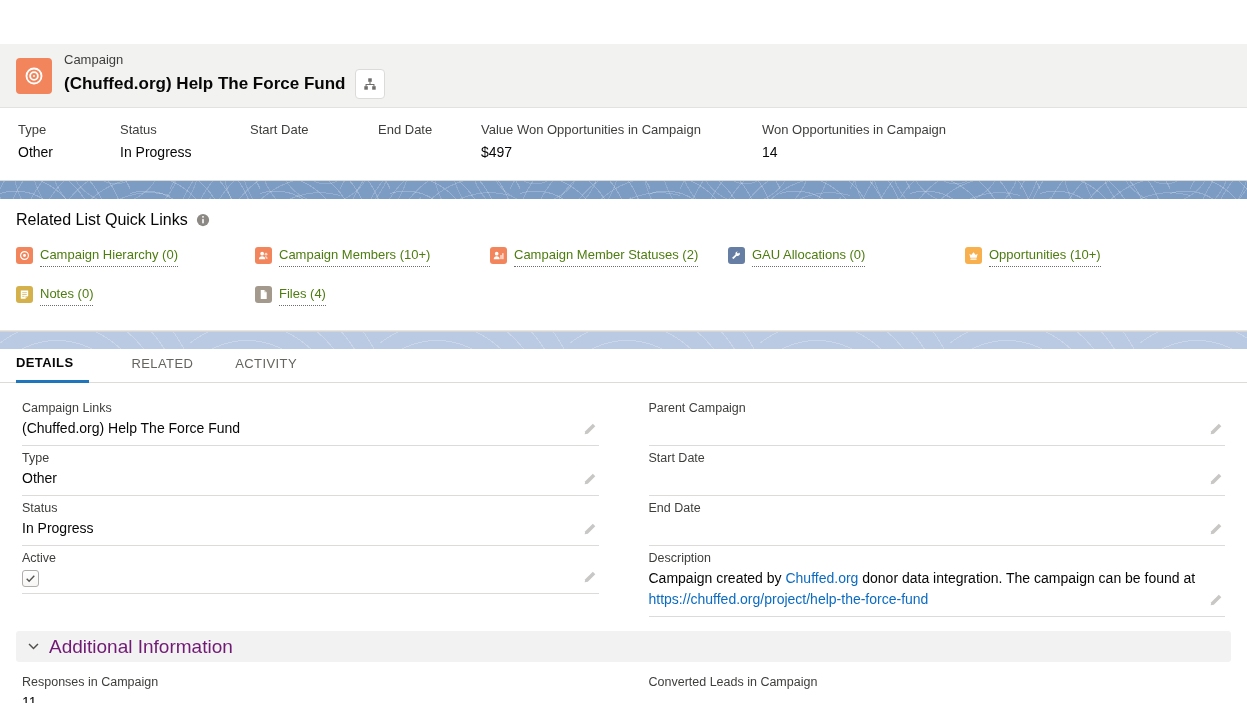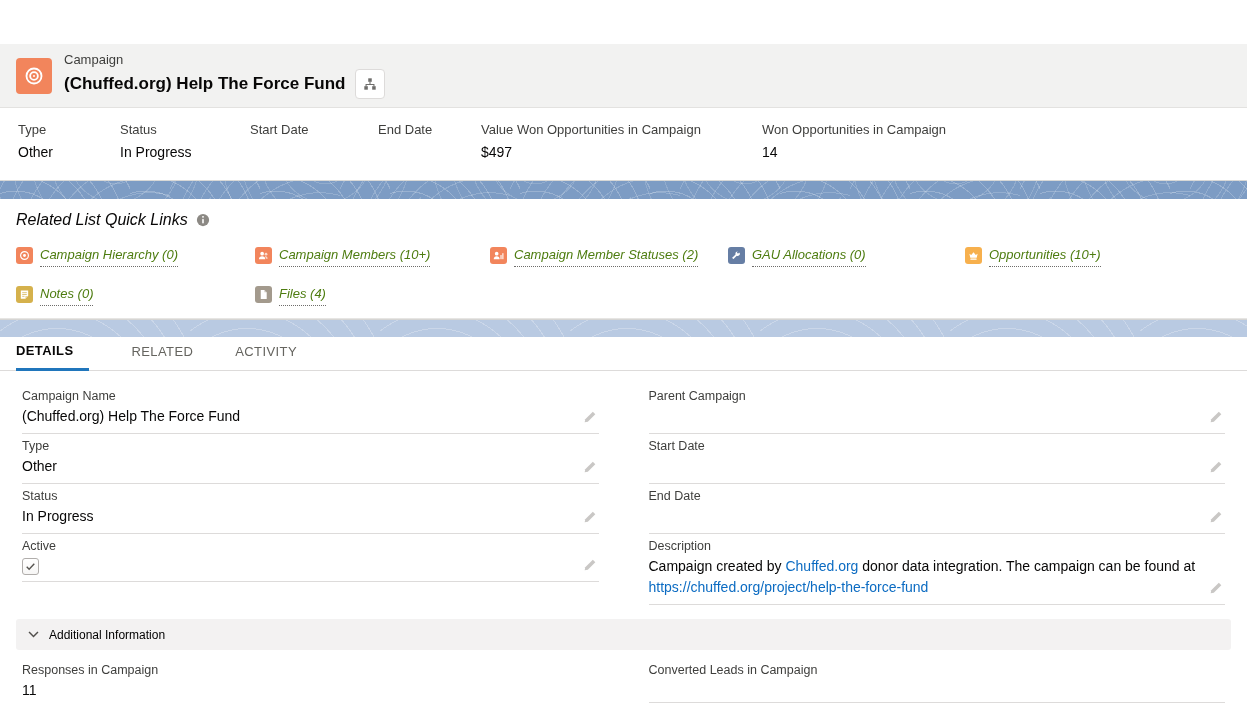--- a/index.html
+++ b/index.html
@@ -36,21 +36,21 @@
       repeating-radial-gradient(circle at 12% 140%, rgba(255,255,255,0) 0 6px, rgba(255,255,255,.22) 6px 7px, rgba(255,255,255,0) 7px 15px),
       repeating-radial-gradient(circle at 55% -40%, rgba(255,255,255,0) 0 8px, rgba(255,255,255,.16) 8px 9px, rgba(255,255,255,0) 9px 19px),
       repeating-radial-gradient(circle at 88% 160%, rgba(255,255,255,0) 0 7px, rgba(255,255,255,.18) 7px 8px, rgba(255,255,255,0) 8px 16px);
     background-size:130px 44px, 210px 62px, 170px 52px; }
   .band-light { background-color:#b9cae2; border-top:1px solid #d6d5d3;
     background-image:
       repeating-radial-gradient(circle at 30% 150%, rgba(255,255,255,0) 0 7px, rgba(255,255,255,.25) 7px 8px, rgba(255,255,255,0) 8px 17px);
     background-size:190px 56px; }
 
   
-  .quicklinks { background:#fff; padding:12px 16px 12px; border-bottom:1px solid #e6e5e3;font-style:italic; }
+  .quicklinks { background:#fff; padding:12px 16px 24px; border-bottom:1px solid #e6e5e3; }
   .ql-title-row { display:flex; align-items:center; gap:8px; margin-bottom:18px; }
   .ql-title { font-size:16px; color:#080707; }
   .ql-grid { display:grid; grid-template-columns:239px 235px 238px 237px auto; row-gap:19px; }
   .ql-link { display:inline-flex; align-items:flex-start; cursor:pointer; text-decoration:none; }
   .ql-icon { width:17px; height:17px; border-radius:3px; display:flex; align-items:center;
              justify-content:center; margin-right:7px; flex:none; margin-top:0px; }
   .ql-label { font-size:13px; color:#4d7c0f; line-height:16px; padding-bottom:3px;
               border-bottom:1px dotted #6e6d6b; }
   .ic-campaign{background:#f2855c}.ic-gau{background:#667ea4}.ic-opp{background:#f7b04d}
   .ic-note{background:#d5b14c}.ic-file{background:#a39a8d}
@@ -71,21 +71,21 @@
   .field-value { font-size:14px; color:#080707; line-height:21px; min-height:21px;
                  margin-top:1px; padding-right:26px; }
   .edit-pencil { position:absolute; right:2px; bottom:9px; width:14px; height:14px; cursor:pointer; }
   .checkbox { width:17px; height:17px; border:1px solid #b0adab; border-radius:3px;
               background:linear-gradient(#fff,#f7f6f5); display:flex; align-items:center;
               justify-content:center; margin-top:3px; cursor:pointer; }
   .desc-link { color:#0b6bc2; cursor:pointer; }
 
   .section-header { margin:14px 16px 0; background:#f3f2f2; border-radius:3px; height:31px;
                     display:flex; align-items:center; padding:0 11px; gap:9px; cursor:pointer; }
-  .section-title { font-size:12px; color:#000000; }
+  .section-title { font-size:19px; color:#701a75; }
   .form-cols.additional { padding-top:8px; }
   .form-cols.additional .field { min-height:45px; }
 </style>
 </head>
 <body>
 
 <div class="page">
 
   <div class="record-header">
     <div class="entity-icon">
@@ -235,21 +235,21 @@
     <div class="tabs">
       <div class="tab active">DETAILS</div>
       <div class="tab">RELATED</div>
       <div class="tab">ACTIVITY</div>
     </div>
 
     <div class="form-cols">
       <div class="form-col">
 
         <div class="field">
-          <div class="field-label">Campaign Name</div>
+          <div class="field-label">Campaign Links</div>
           <div class="field-value">(Chuffed.org) Help The Force Fund</div>
           <svg class="edit-pencil" viewBox="0 0 16 16">
               <path d="M11.2 1.9l2.9 2.9-8.6 8.6-3.6.7.7-3.6z" fill="#c9c7c5"></path>
             </svg>
         </div>
 
         <div class="field">
           <div class="field-label">Type</div>
           <div class="field-value">Other</div>
           <svg class="edit-pencil" viewBox="0 0 16 16">

